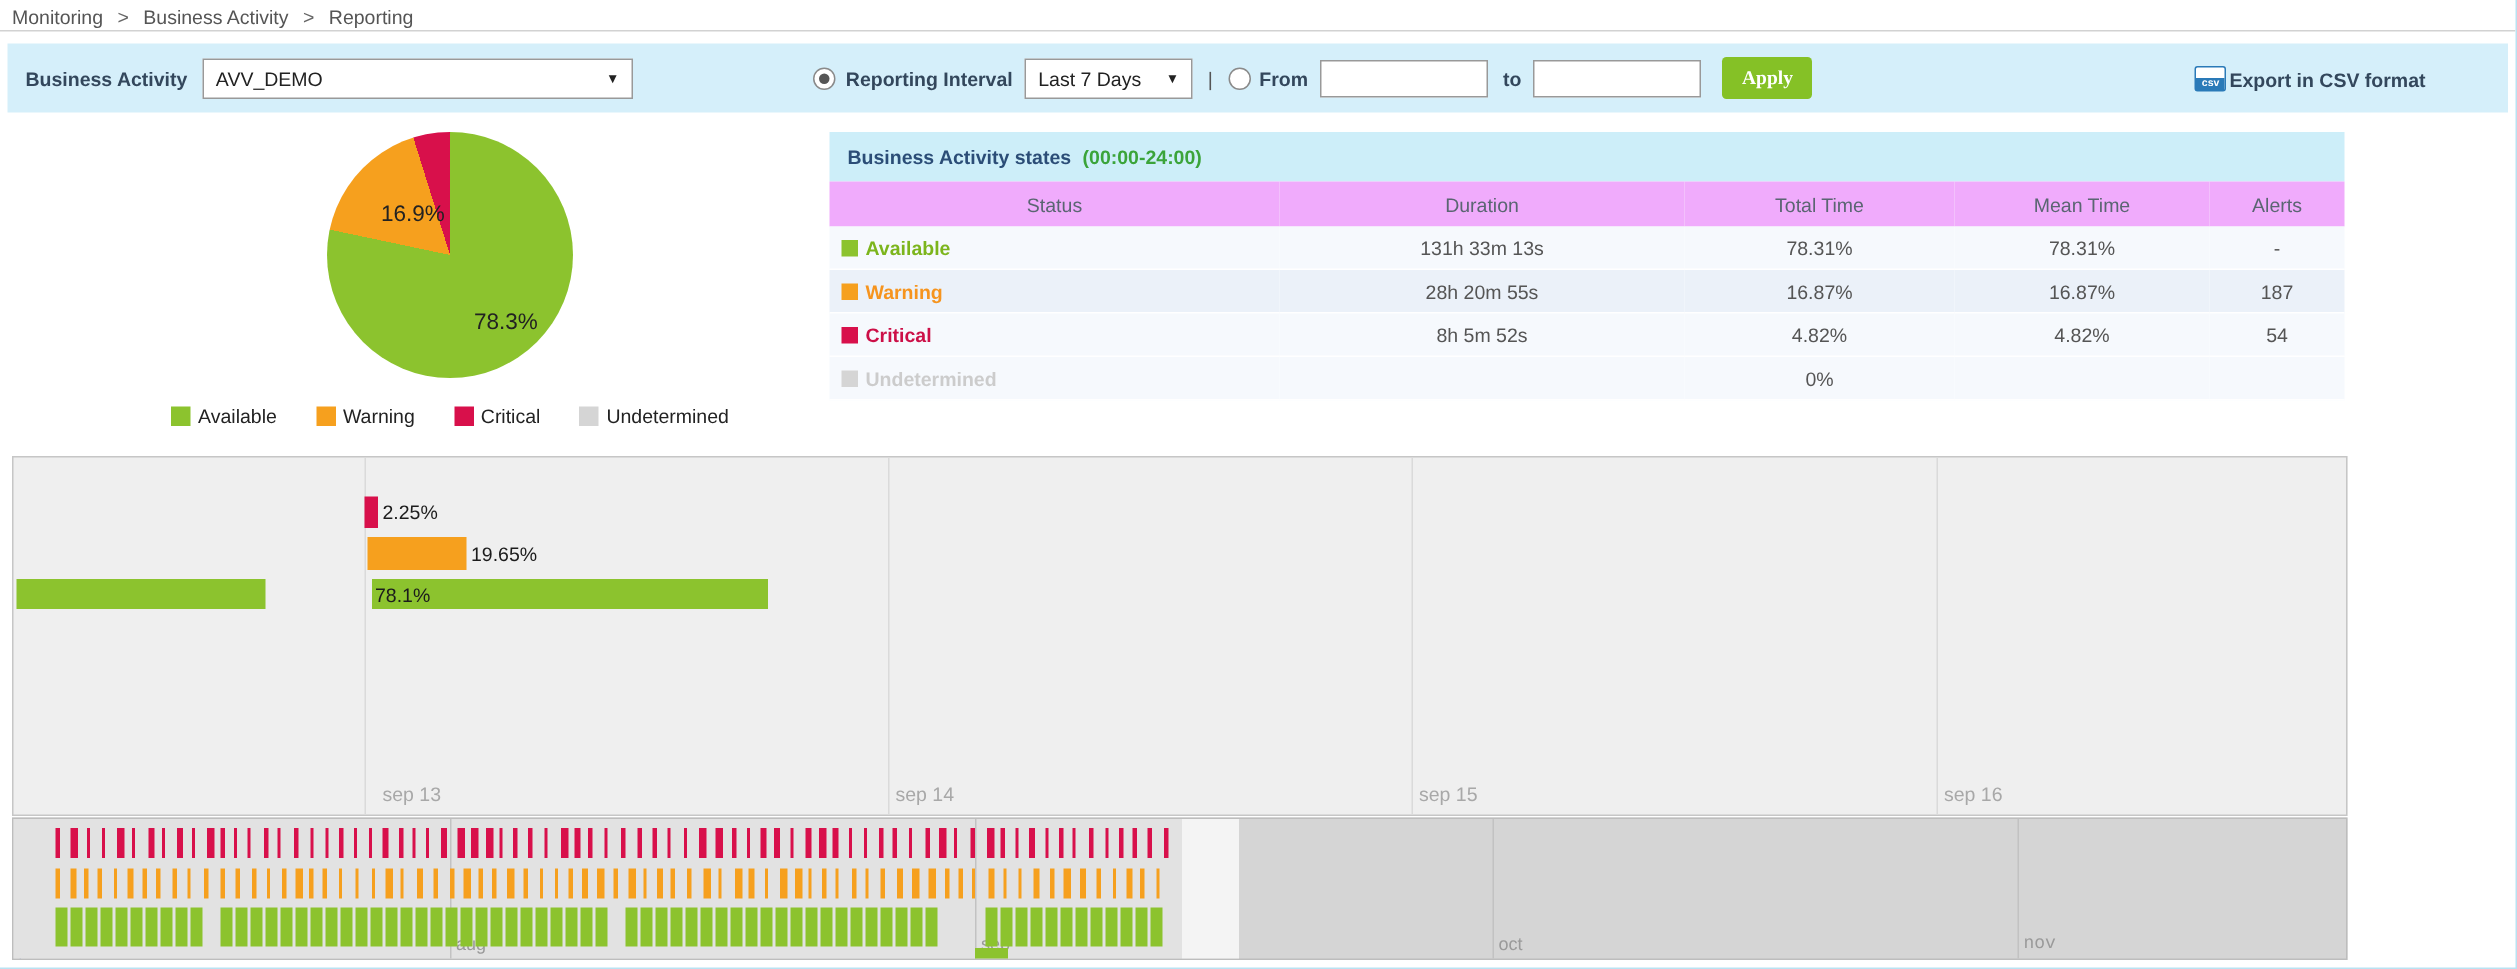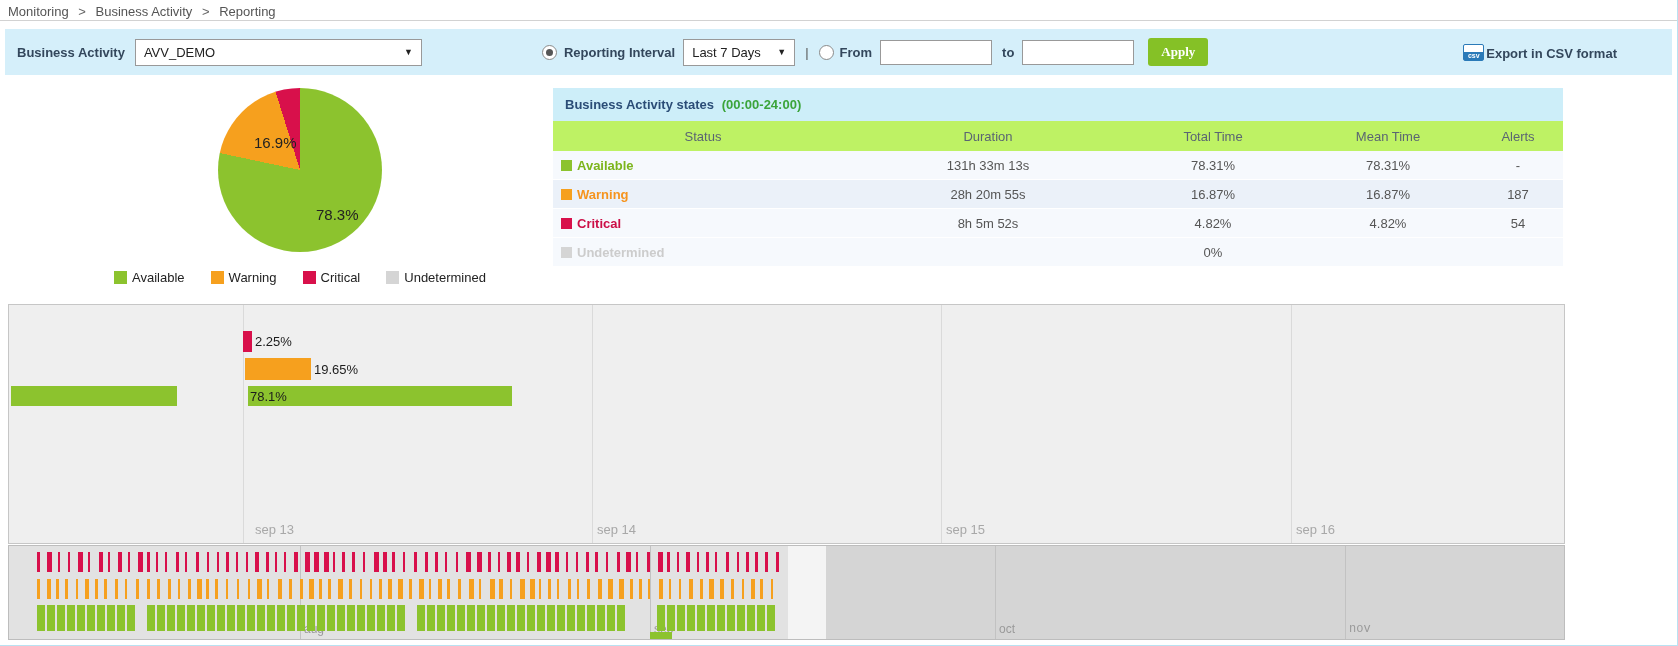--- a/index.html
+++ b/index.html
@@ -36,21 +36,21 @@
   .pie-label.avail{left:98px;top:118px;}
   .legend{display:flex;justify-content:center;gap:26px;margin-top:18px;font-size:13px;color:#222;}
   .legend .item{display:flex;align-items:center;gap:5px;}
   .sq{width:13px;height:13px;display:inline-block;flex:none;}
   
   .states{position:absolute;left:553px;top:88px;width:1010px;font-size:13px;}
   .states .title{background:#cdeef9;height:33px;line-height:33px;padding-left:12px;
                  font-weight:bold;color:#2b4d77;box-sizing:border-box;}
   .states .title .range{color:#3ba43a;margin-left:4px;}
   table.st{border-collapse:collapse;width:100%;table-layout:fixed;}
-  table.st th{background:#bef264;color:#5a6572;font-weight:normal;height:28px;font-size:13px;}
+  table.st th{background:#f0abfc;color:#5a6572;font-weight:normal;height:28px;font-size:13px;}
   table.st td{height:26px;text-align:center;color:#555;border-bottom:1px solid #fff;}
   table.st tr.odd td{background:#f6f9fd;}
   table.st tr.even td{background:#ebf1f9;}
   table.st td.status{text-align:left;padding-left:8px;}
   .st-sq{width:11px;height:11px;display:inline-block;margin-right:5px;vertical-align:-1px;}
   .st-name{font-weight:bold;}
   tr.total td{background:#ced3ec;color:#444;height:28px;border-bottom:none;}
   
   .band-main{position:absolute;left:8px;top:304px;width:1557px;height:240px;background:#efefef;
              border:1px solid #c6c6c6;box-sizing:border-box;overflow:hidden;cursor:move;}

